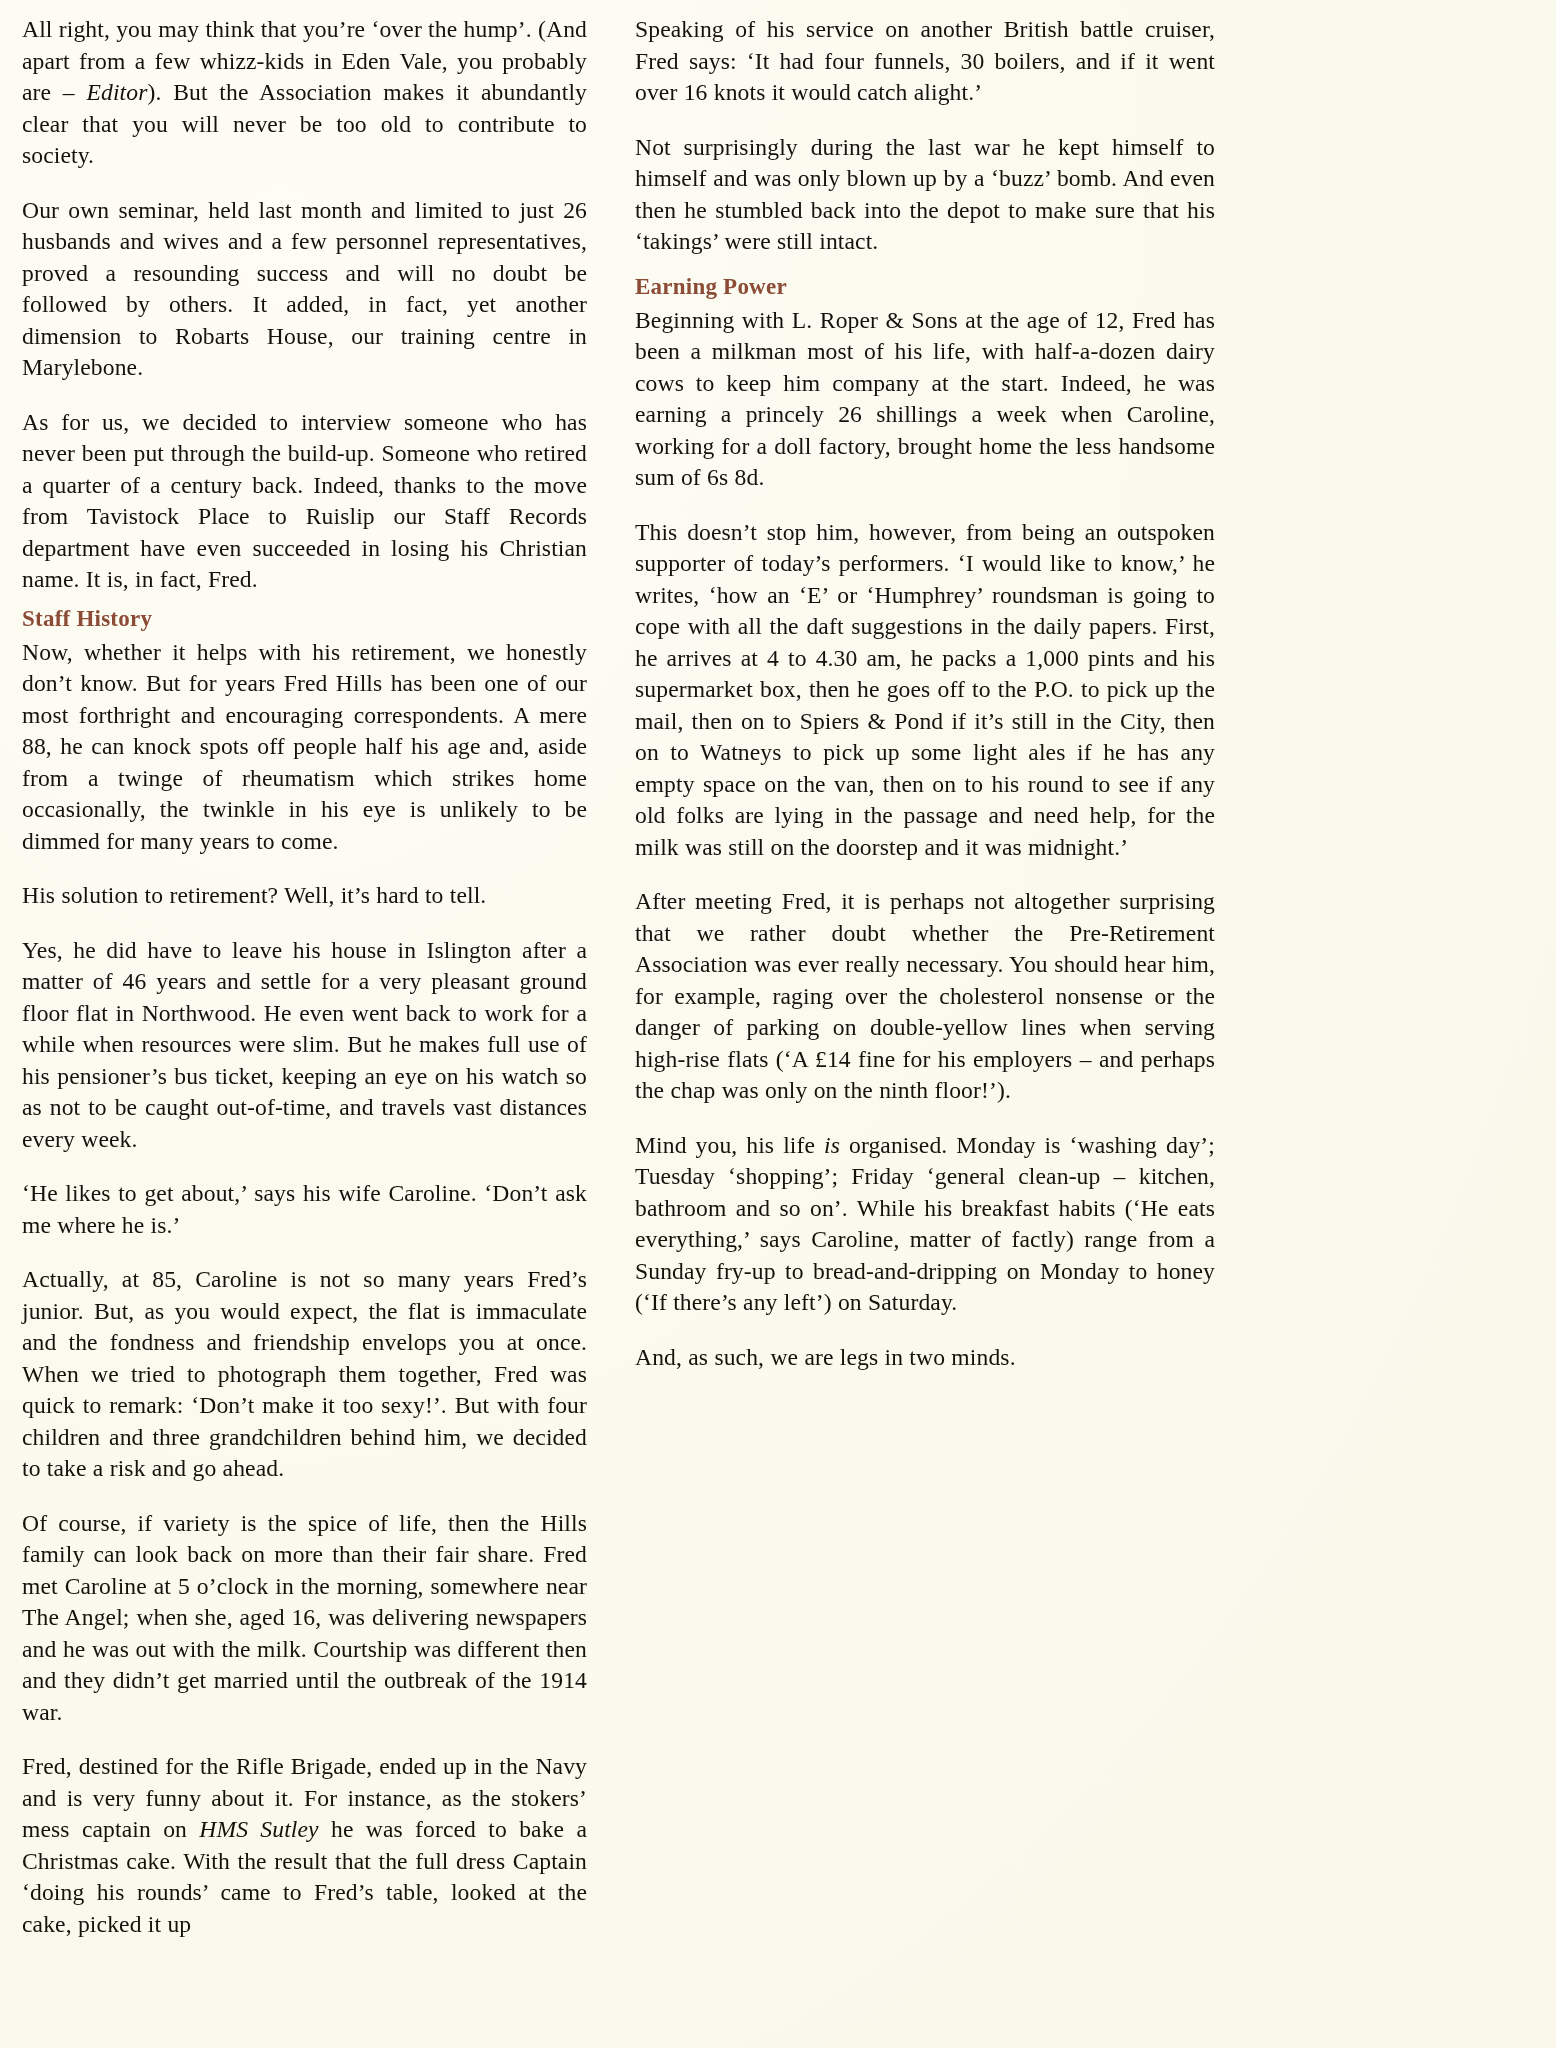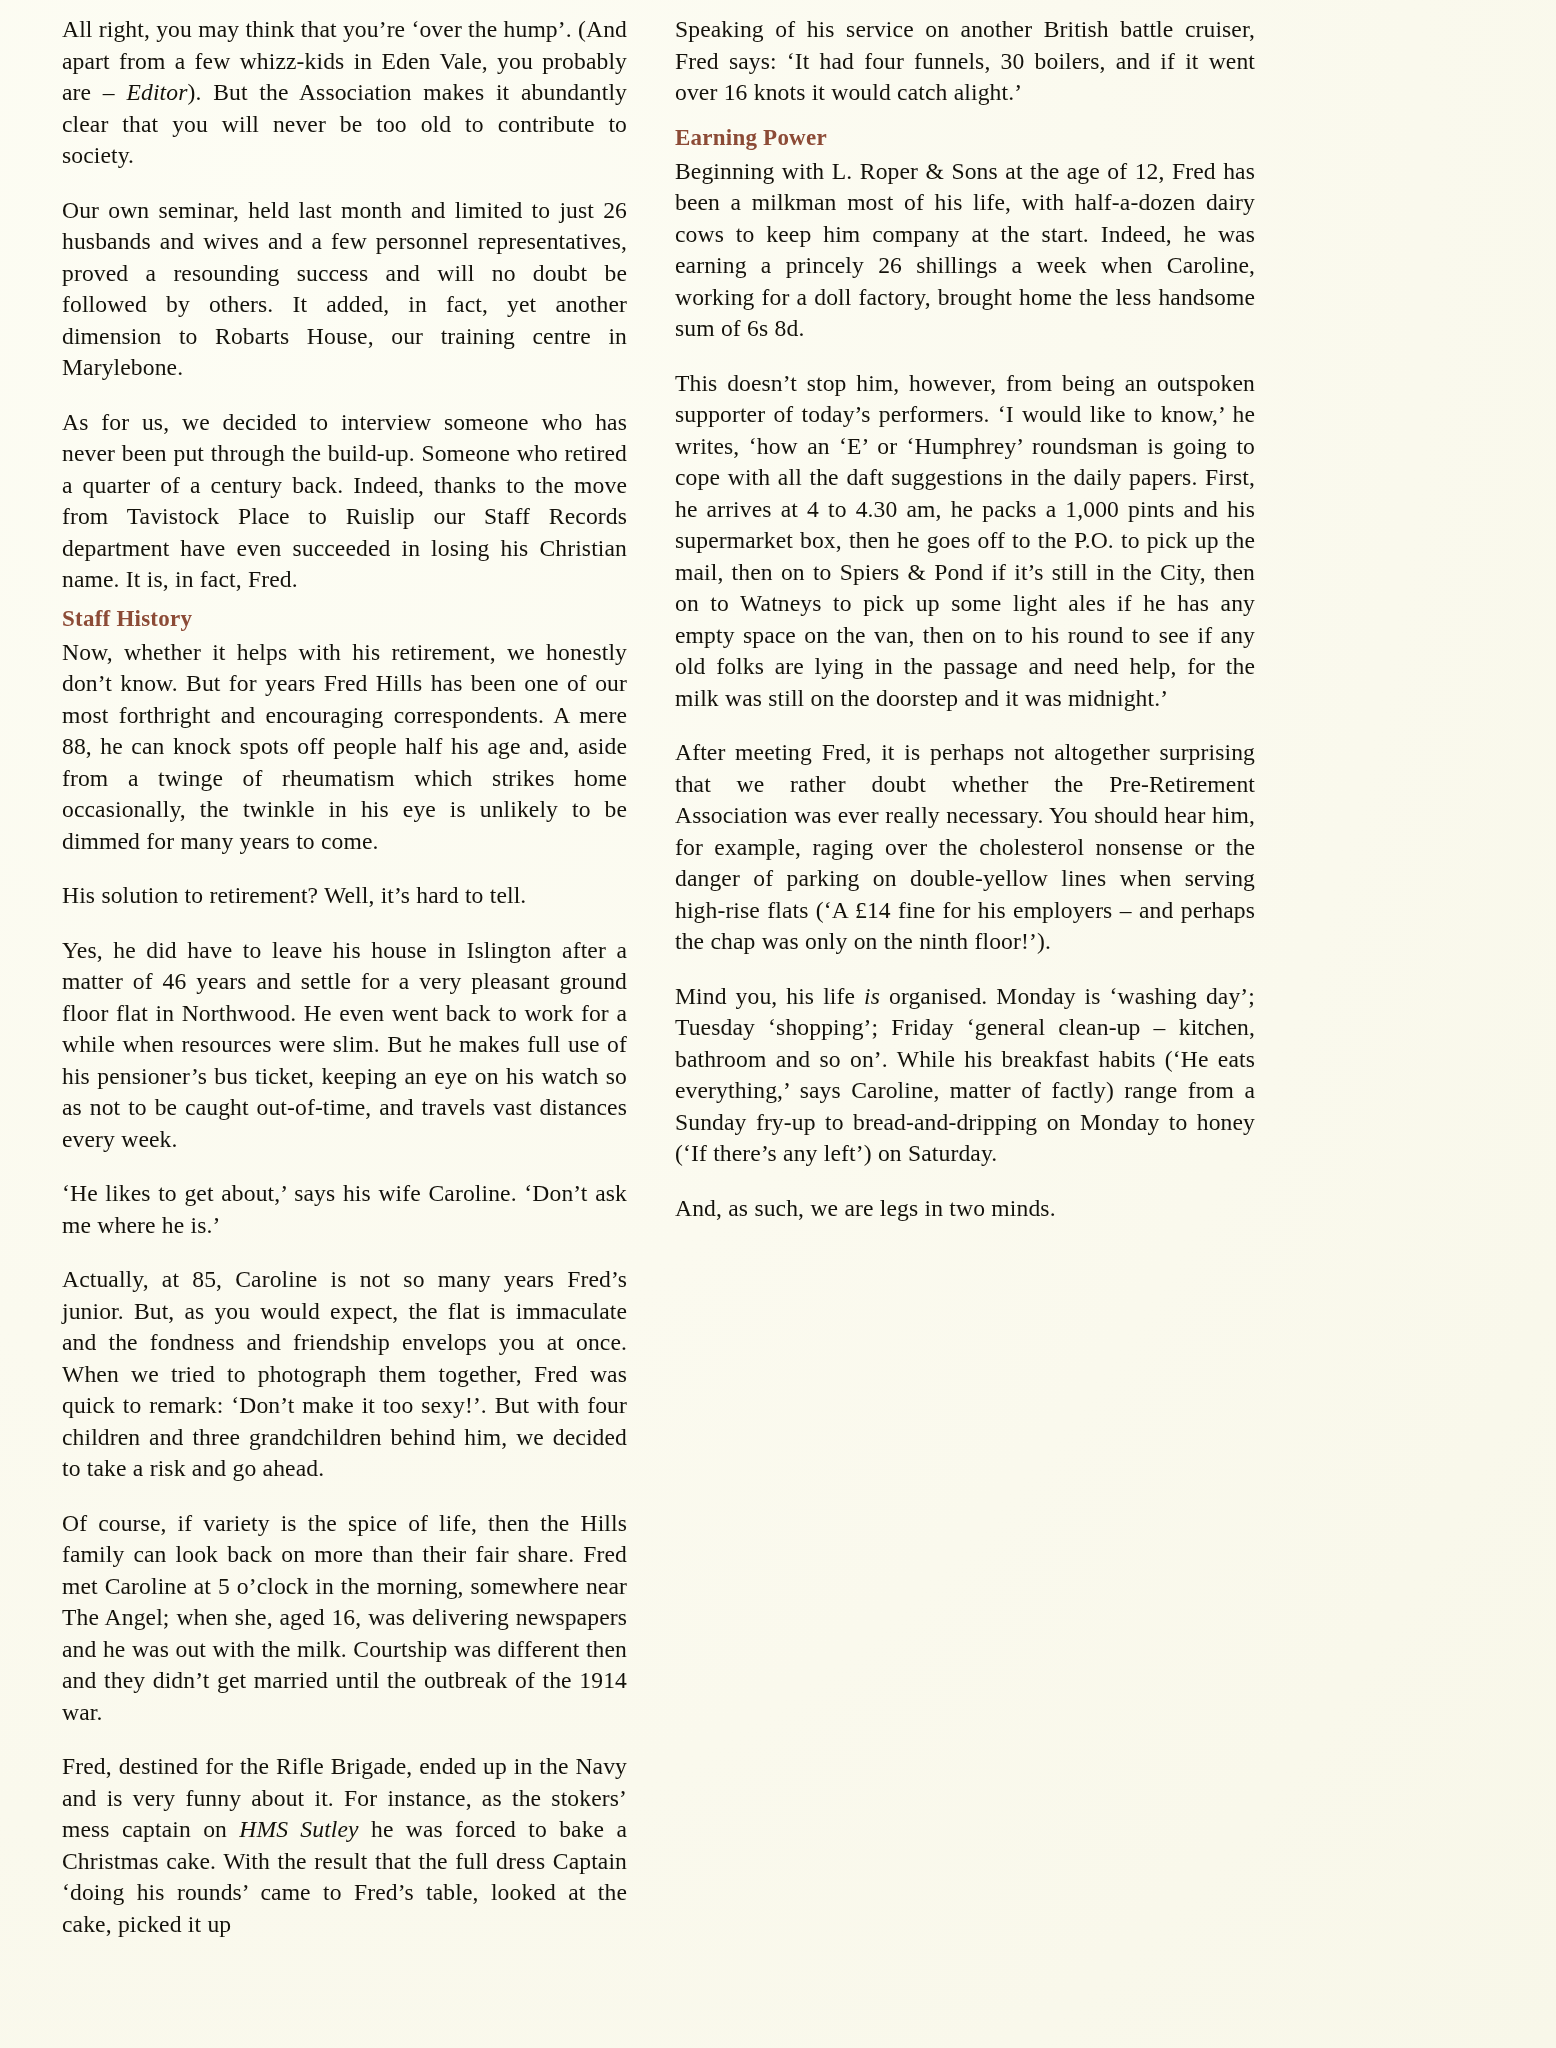--- a/index.html
+++ b/index.html
@@ -29,21 +29,20 @@
   .columns {
     display: flex;
     gap: 48px;
     height: 100%;
     align-items: flex-start;
   }
 
   .col {
     width: 565px;
     flex: 0 0 565px;
-    margin-left: 40px;
   }
   .col-right {
     width: 580px;
     flex: 0 0 580px;
   }
 
   p.para {
     margin: 0 0 23px 0;
     font-size: 23.6px;
     line-height: 31.5px;
@@ -112,20 +111,21 @@
           <p class="para">‘He likes to get about,’ says his wife Caroline. ‘Don’t ask me where he is.’</p>
           <p class="para">Actually, at 85, Caroline is not so many years Fred’s junior. But, as you would expect, the flat is immaculate and the fondness and friendship envelops you at once. When we tried to photograph them together, Fred was quick to remark: ‘Don’t make it too sexy!’. But with four children and three grandchildren behind him, we decided to take a risk and go ahead.</p>
           <p class="para">Of course, if variety is the spice of life, then the Hills family can look back on more than their fair share. Fred met Caroline at 5 o’clock in the morning, somewhere near The Angel; when she, aged 16, was delivering newspapers and he was out with the milk. Courtship was different then and they didn’t get married until the outbreak of the 1914 war.</p>
           <p class="para">Fred, destined for the Rifle Brigade, ended up in the Navy and is very funny about it. For instance, as the stokers’ mess captain on <em>HMS Sutley</em> he was forced to bake a Christmas cake. With the result that the full dress Captain ‘doing his rounds’ came to Fred’s table, looked at the cake, picked it up</p>
         </div>
     </div>
 
     <div class="col-right">
       <div>
           <p class="para">Speaking of his service on another British battle cruiser, Fred says: ‘It had four funnels, 30 boilers, and if it went over 16 knots it would catch alight.’</p>
+          <p class="para">Not surprisingly during the last war he kept himself to himself and was only blown up by a ‘buzz’ bomb. And even then he stumbled back into the depot to make sure that his ‘takings’ were still intact.</p>
         </div>
 
       <h2 class="section-head spaced">Earning Power</h2>
 
       <div>
           <p class="para after-head">Beginning with L. Roper &amp; Sons at the age of 12, Fred has been a milkman most of his life, with half-a-dozen dairy cows to keep him company at the start. Indeed, he was earning a princely 26 shillings a week when Caroline, working for a doll factory, brought home the less handsome sum of 6s 8d.</p>
           <p class="para">This doesn’t stop him, however, from being an outspoken supporter of today’s performers. ‘I would like to know,’ he writes, ‘how an ‘E’ or ‘Humphrey’ roundsman is going to cope with all the daft suggestions in the daily papers. First, he arrives at 4 to 4.30 am, he packs a 1,000 pints and his supermarket box, then he goes off to the P.O. to pick up the mail, then on to Spiers &amp; Pond if it’s still in the City, then on to Watneys to pick up some light ales if he has any empty space on the van, then on to his round to see if any old folks are lying in the passage and need help, for the milk was still on the doorstep and it was midnight.’</p>
           <p class="para">After meeting Fred, it is perhaps not altogether surprising that we rather doubt whether the Pre-Retirement Association was ever really necessary. You should hear him, for example, raging over the cholesterol nonsense or the danger of parking on double-yellow lines when serving high-rise flats (‘A £14 fine for his employers – and perhaps the chap was only on the ninth floor!’).</p>
           <p class="para">Mind you, his life <em>is</em> organised. Monday is ‘washing day’; Tuesday ‘shopping’; Friday ‘general clean-up – kitchen, bathroom and so on’. While his breakfast habits (‘He eats everything,’ says Caroline, matter of factly) range from a Sunday fry-up to bread-and-dripping on Monday to honey (‘If there’s any left’) on Saturday.</p>
           <p class="para">And, as such, we are legs in two minds.</p>

